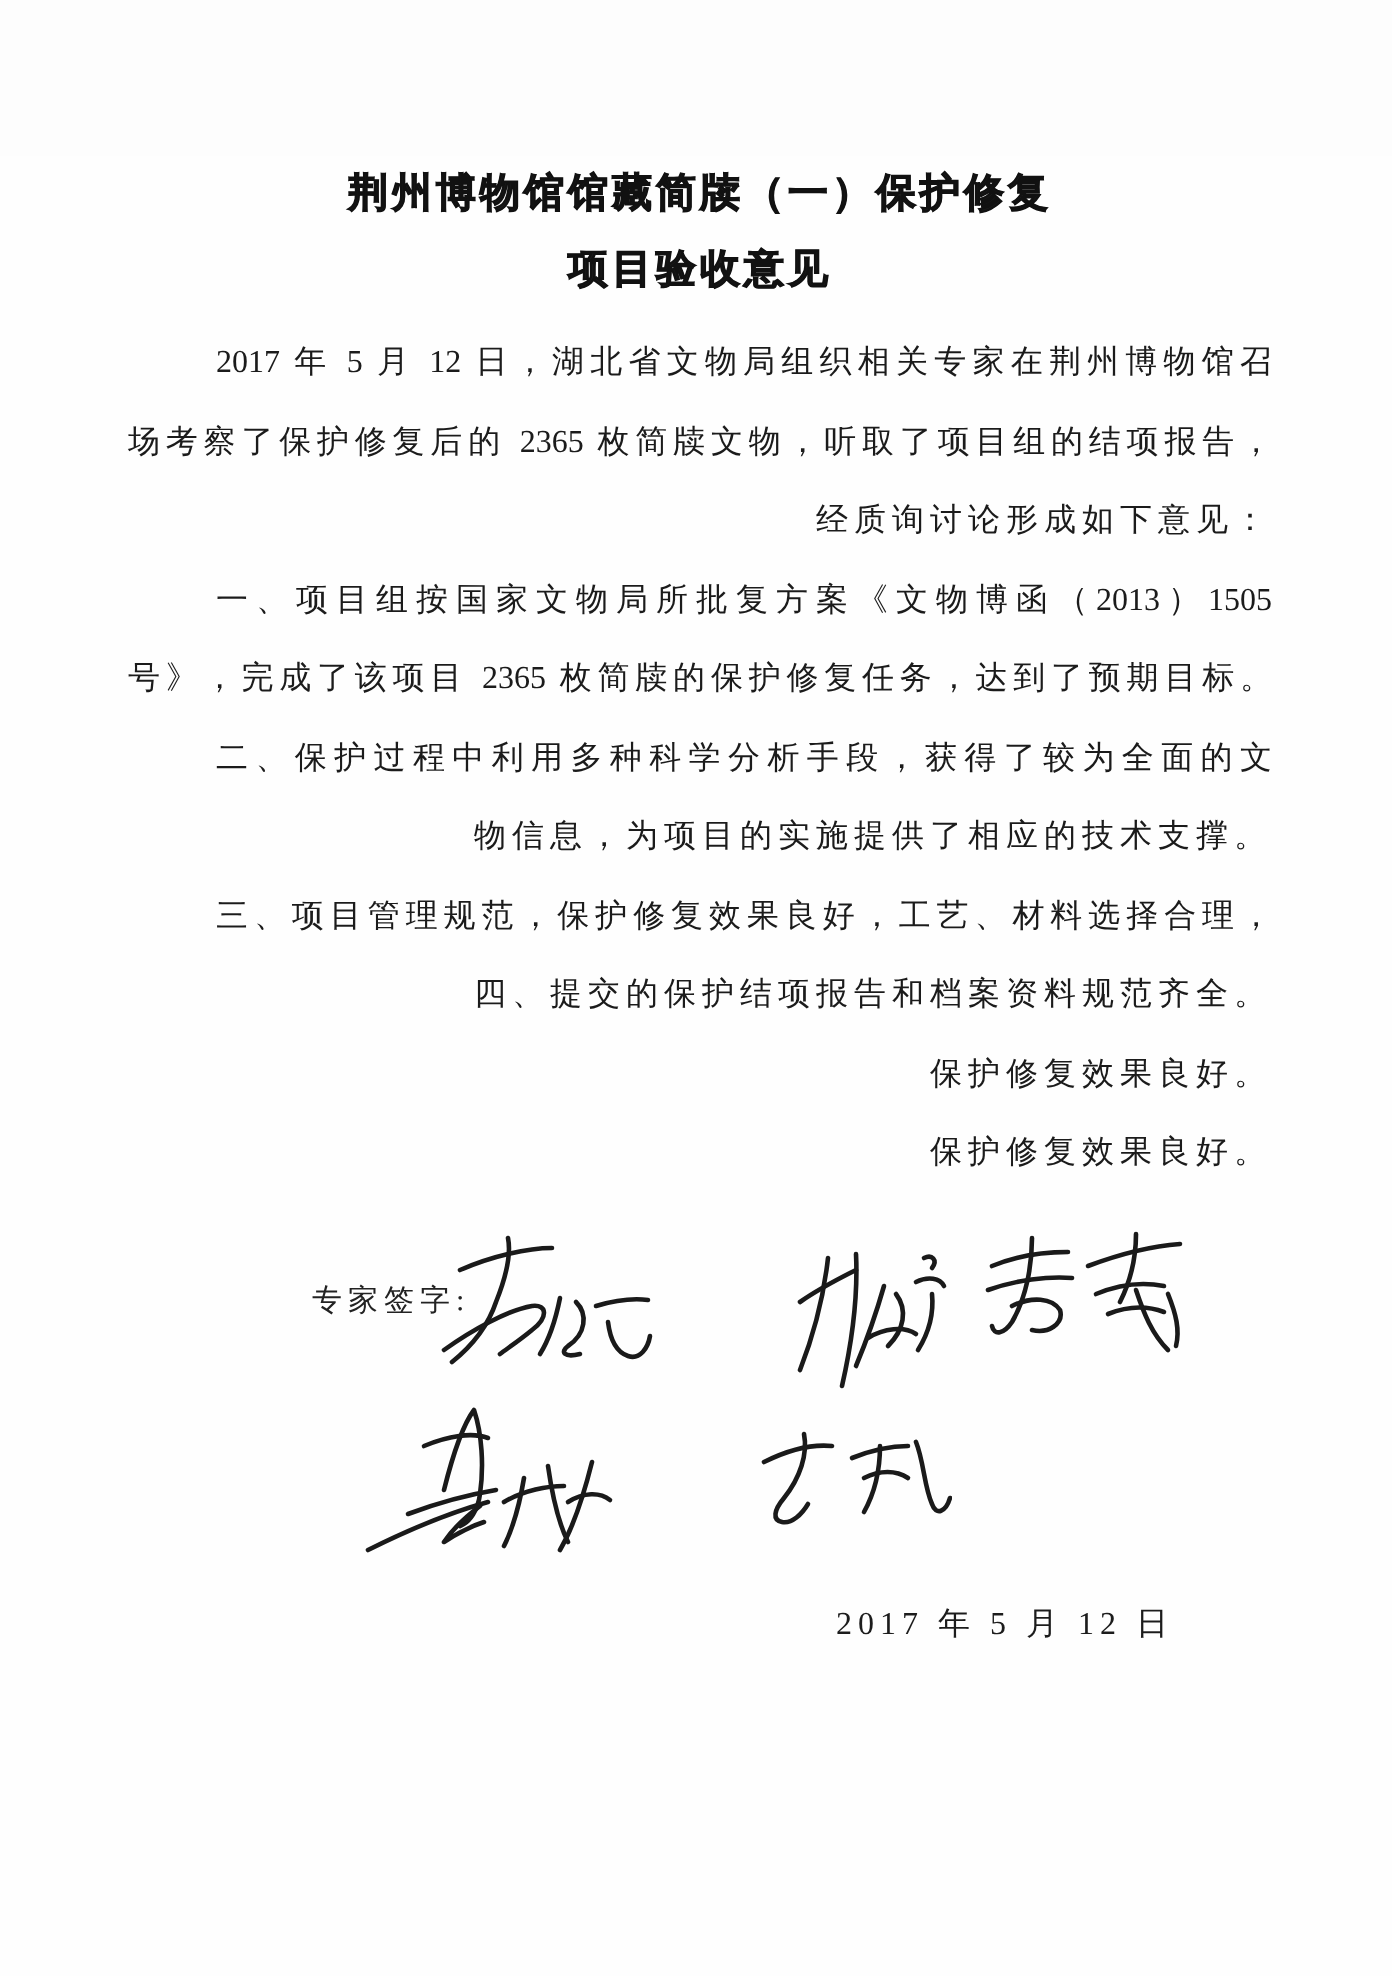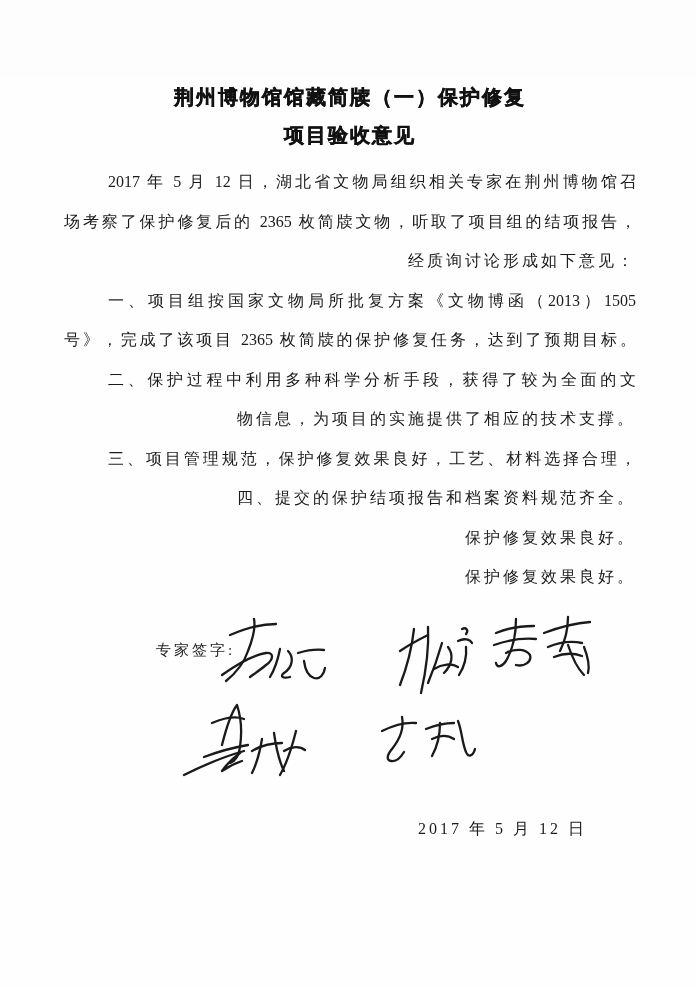--- a/index.html
+++ b/index.html
@@ -68,21 +68,21 @@
     position:absolute;
   }
   .sig path{
     fill:none;
     stroke:#1a1a1a;
     stroke-width:2.3;
     stroke-linecap:round;
     stroke-linejoin:round;
   }
   .date-line{
-    margin-top:20px;
+    margin-top:4px;
     text-align:right;
     padding-right:49px;
     font-size:16px;
     letter-spacing:3px;
     line-height:24px;
   }
 </style>
 </head>
 <body>
 

